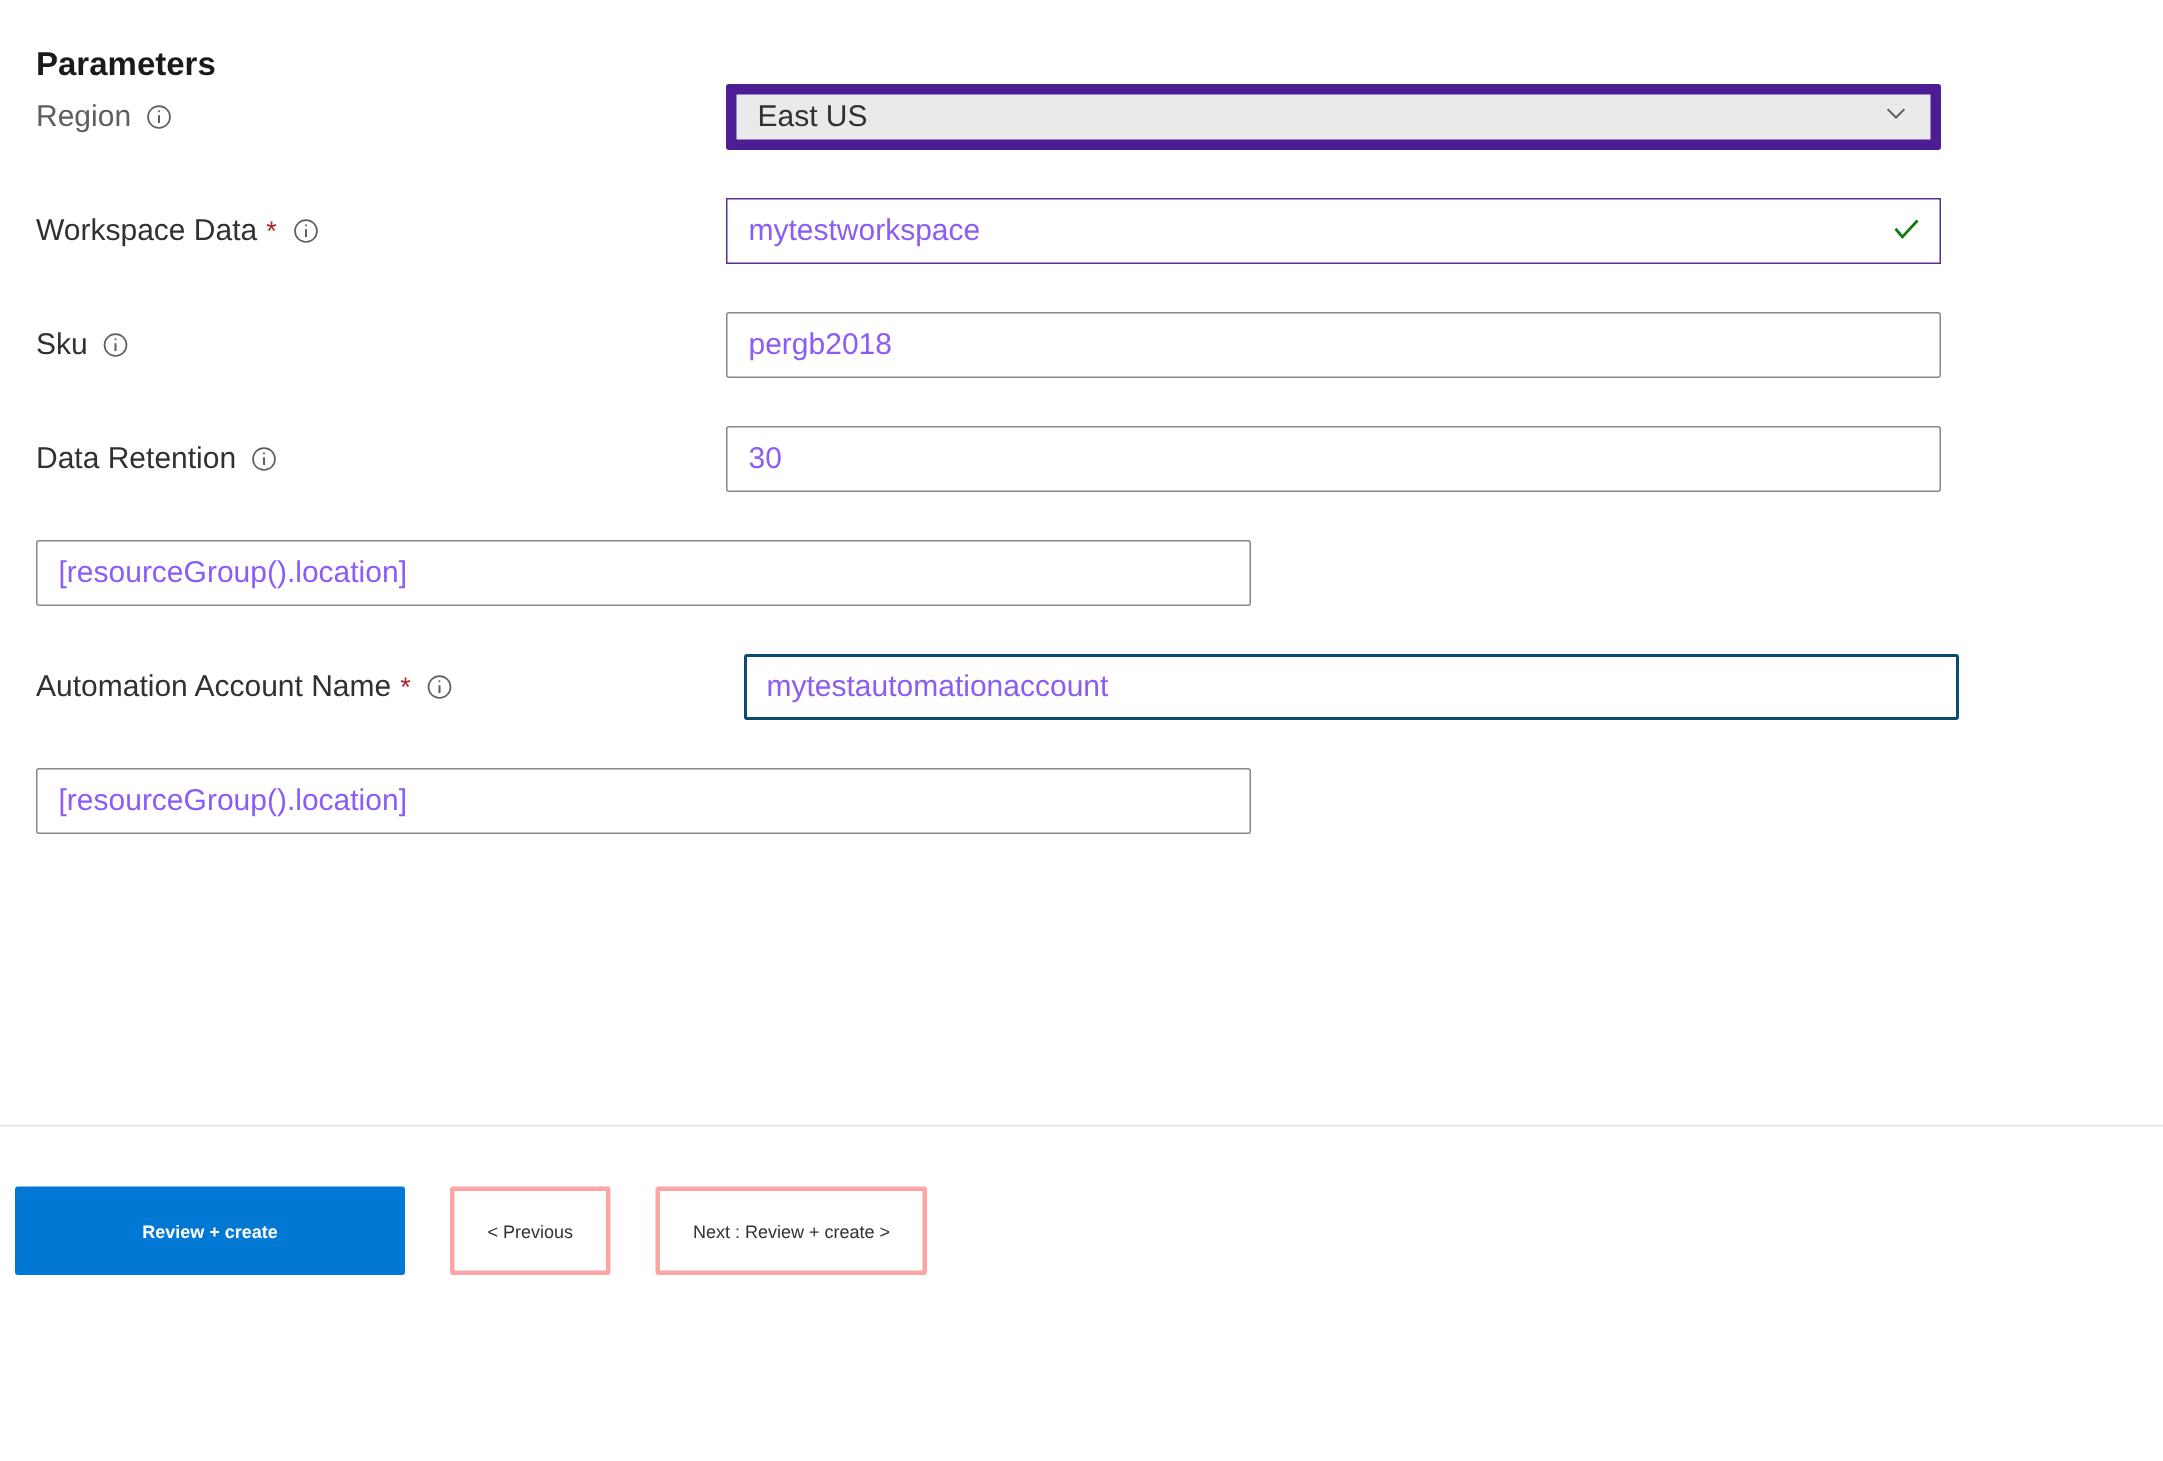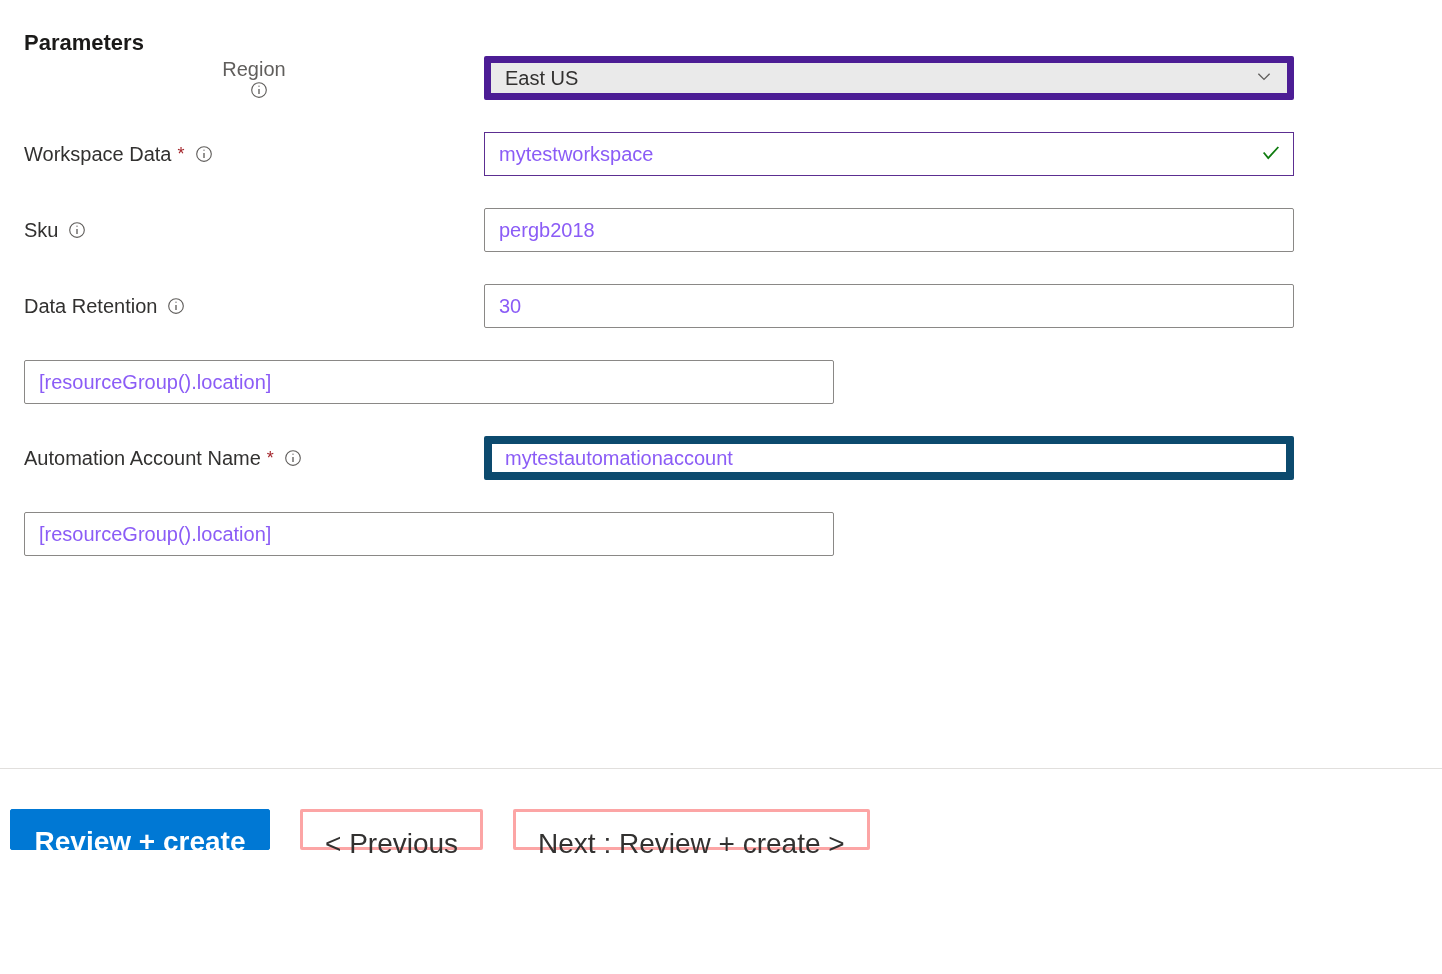--- a/index.html
+++ b/index.html
@@ -26,21 +26,21 @@
     align-items: center;
     margin-bottom: 32px;
   }
   .form-label {
     width: 460px;
     display: flex;
     align-items: center;
     font-size: 20px;
     color: #323130;
   }
-  .form-label.disabled { color: #605e5c; flex-direction: column; }
+  .form-label.disabled { color: #605e5c; }
   .required {
     color: #a4262c;
     margin-left: 6px;
     font-size: 18px;
   }
   .info-icon {
     display: inline-flex;
     align-items: center;
     justify-content: center;
     width: 18px; height: 18px;
@@ -77,42 +77,43 @@
     background: #fff;
     outline: none;
     font-family: inherit;
   }
   input.textbox.validated {
     border: 1px solid #5c2e91;
     border-radius: 0;
     padding-right: 40px;
   }
   input.textbox.focused {
-    border: 8px solid #0c4a6e;
+    border: 2px solid #0c4a6e;
     padding: 0 13px;
+    margin-left: 12px;
   }
   .valid-check {
     position: absolute;
     right: 12px;
     top: 50%;
     transform: translateY(-50%);
   }
   .valid-check svg { width: 22px; height: 22px; stroke: #107c10; fill: none; }
   .footer {
     position: absolute;
     left: 0; right: 0; bottom: 100px;
     border-top: 1px solid #e1dfdd;
     padding: 40px 24px 24px 10px;
     display: flex;
     gap: 30px;
   }
   .btn {
-    height: 41px;
+    height: 59px;
     padding: 16px 22px;
-    font-size: 28px;
+    font-size: 12px;
     font-family: inherit;
     border-radius: 2px;
     cursor: pointer;
   }
   .btn-primary {
     background: #0078d4;
     color: #fff;
     border: 1px solid #0078d4;
     font-weight: 600;
     min-width: 260px;

